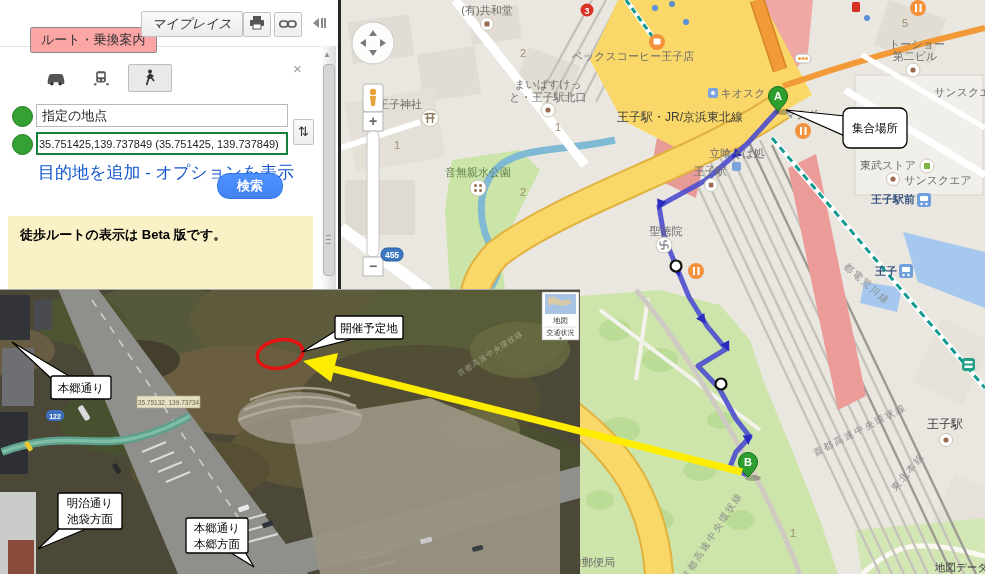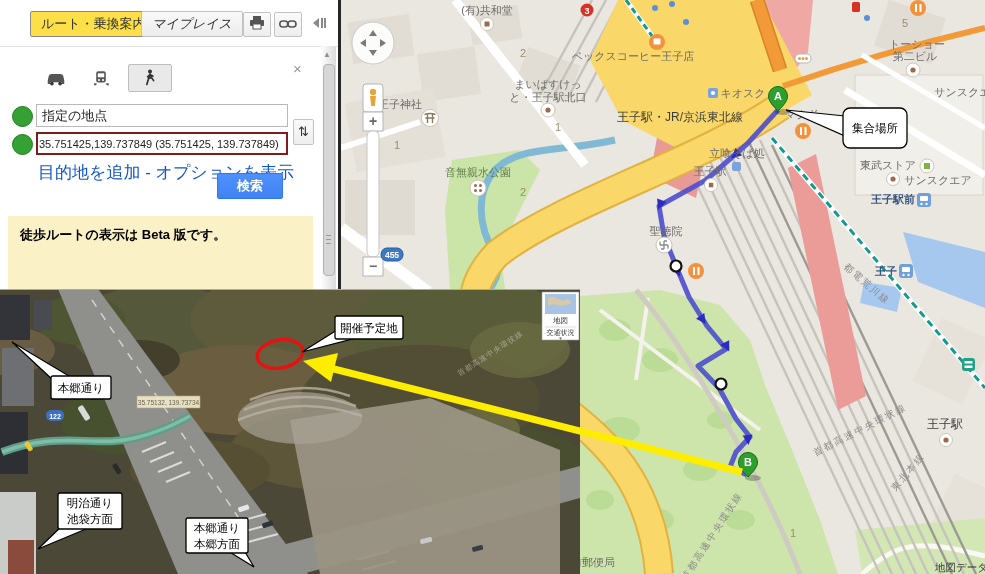--- a/index.html
+++ b/index.html
@@ -2,43 +2,43 @@
 <html><head>
 <meta charset="utf-8">
 <style>
   html,body{margin:0;padding:0;background:#fff;}
   #stage{position:relative;width:985px;height:574px;overflow:hidden;font-family:"Liberation Sans","DejaVu Sans",sans-serif;background:#EAE7E0;}
   svg text{font-family:"Liberation Sans","DejaVu Sans",sans-serif;}
   
   #panel{position:absolute;left:0;top:0;width:341px;height:289px;background:#fff;border-right:3px solid #262626;box-sizing:border-box;z-index:30;}
   #panel-header{position:relative;height:46px;border-bottom:1px solid #e2e2e2;}
   .hbtn{position:absolute;top:11px;height:26px;background:linear-gradient(#f9f9f9,#ececec);border:1px solid #c3c3c3;border-radius:2px;font-size:13px;color:#333;padding:0 10px;cursor:pointer;box-sizing:border-box;}
-  #route-btn{left:30px;border-color:#8a8a8a;background:#fde047;}
+  #route-btn{left:30px;border-color:#8a8a8a;background:#fca5a5;margin-top:16px;}
   #myplaces-btn{left:141px;font-style:italic;}
   .icon-btn{position:absolute;top:12px;width:28px;height:25px;background:linear-gradient(#fafafa,#eee);border:1px solid #c3c3c3;border-radius:2px;cursor:pointer;padding:0;}
   #print-btn{left:243px;}
   #link-btn{left:274px;}
   #collapse-icon{position:absolute;left:311px;top:14px;width:16px;height:18px;}
   
   .mode-btn{position:absolute;top:64px;height:28px;background:#fff;border:1px solid #fff;border-radius:2px;cursor:pointer;padding:0;}
   .mode-btn svg{display:block;margin:auto;}
   #mode-car{left:38px;width:36px;}
   #mode-transit{left:84px;width:34px;}
   #mode-walk{left:128px;width:44px;background:#e9e9e9;border:1px solid #bdbdbd;}
   #close-x{position:absolute;left:293px;top:60px;font-size:15px;color:#9a9a9a;cursor:pointer;}
   .badge{position:absolute;width:19px;height:19px;border-radius:50%;background:#35A135;border:1px solid #1f7a1f;color:#fff;font-size:12px;font-weight:bold;text-align:center;line-height:19px;}
   #badge-a{left:12px;top:106px;}
   #badge-b{left:12px;top:134px;}
   .field{position:absolute;left:36px;width:252px;height:23px;border:1px solid #b9b9b9;font-size:13px;color:#222;padding:10px 5px;box-sizing:border-box;font-family:"Liberation Sans",sans-serif;background:#fff;}
   #field-a{top:104px;}
-  #field-b{top:132px;border:2px solid #7f1d1d;font-size:11px;padding:2px 1px;}
+  #field-b{top:132px;border:2px solid #15803d;font-size:11px;padding:2px 1px;}
   #swap-btn{position:absolute;left:293px;top:119px;width:21px;height:26px;background:linear-gradient(#fafafa,#eee);border:1px solid #c3c3c3;border-radius:2px;font-size:13px;color:#333;cursor:pointer;padding:0;line-height:24px;}
   #opt-links{position:absolute;left:38px;top:161px;font-size:17px;color:#1155cc;}
   #opt-links a{color:#1155cc;text-decoration:none;cursor:pointer;}
-  #search-btn{position:absolute;left:217px;top:173px;width:66px;height:26px;background:linear-gradient(#4d90fe,#4283f0);border:1px solid #3079ed;border-radius:2px;color:#fff;font-size:13px;font-weight:bold;cursor:pointer;}
+  #search-btn{position:absolute;left:217px;top:173px;width:66px;height:26px;background:linear-gradient(#4d90fe,#4283f0);border:1px solid #3079ed;border-radius:12px;color:#fff;font-size:13px;font-weight:bold;cursor:pointer;}
   #warn-box{position:absolute;left:8px;top:216px;width:305px;height:80px;background:#FBF1C6;padding:9px 12px;box-sizing:border-box;font-size:13px;color:#333;line-height:1.55;}
   #warn-title{font-weight:bold;color:#000;margin-bottom:4px;}
   
   #pscroll{position:absolute;left:321px;top:46px;width:15px;height:243px;background:linear-gradient(90deg,#fdfdfd,#dcdcdc);}
   #pscroll-up{position:absolute;left:2px;top:4px;font-size:8px;color:#8f8f8f;cursor:pointer;}
   #pscroll-thumb{position:absolute;left:2px;top:18px;width:10px;height:210px;background:#d6d6d6;border:1px solid #b5b5b5;border-radius:4px;cursor:pointer;}
   .grip{position:absolute;left:2px;width:5px;height:1px;background:#9a9a9a;}
   
   #map-svg{position:absolute;left:341px;top:0;z-index:1;}
   #aerial-svg{position:absolute;left:0;top:289px;z-index:40;}

